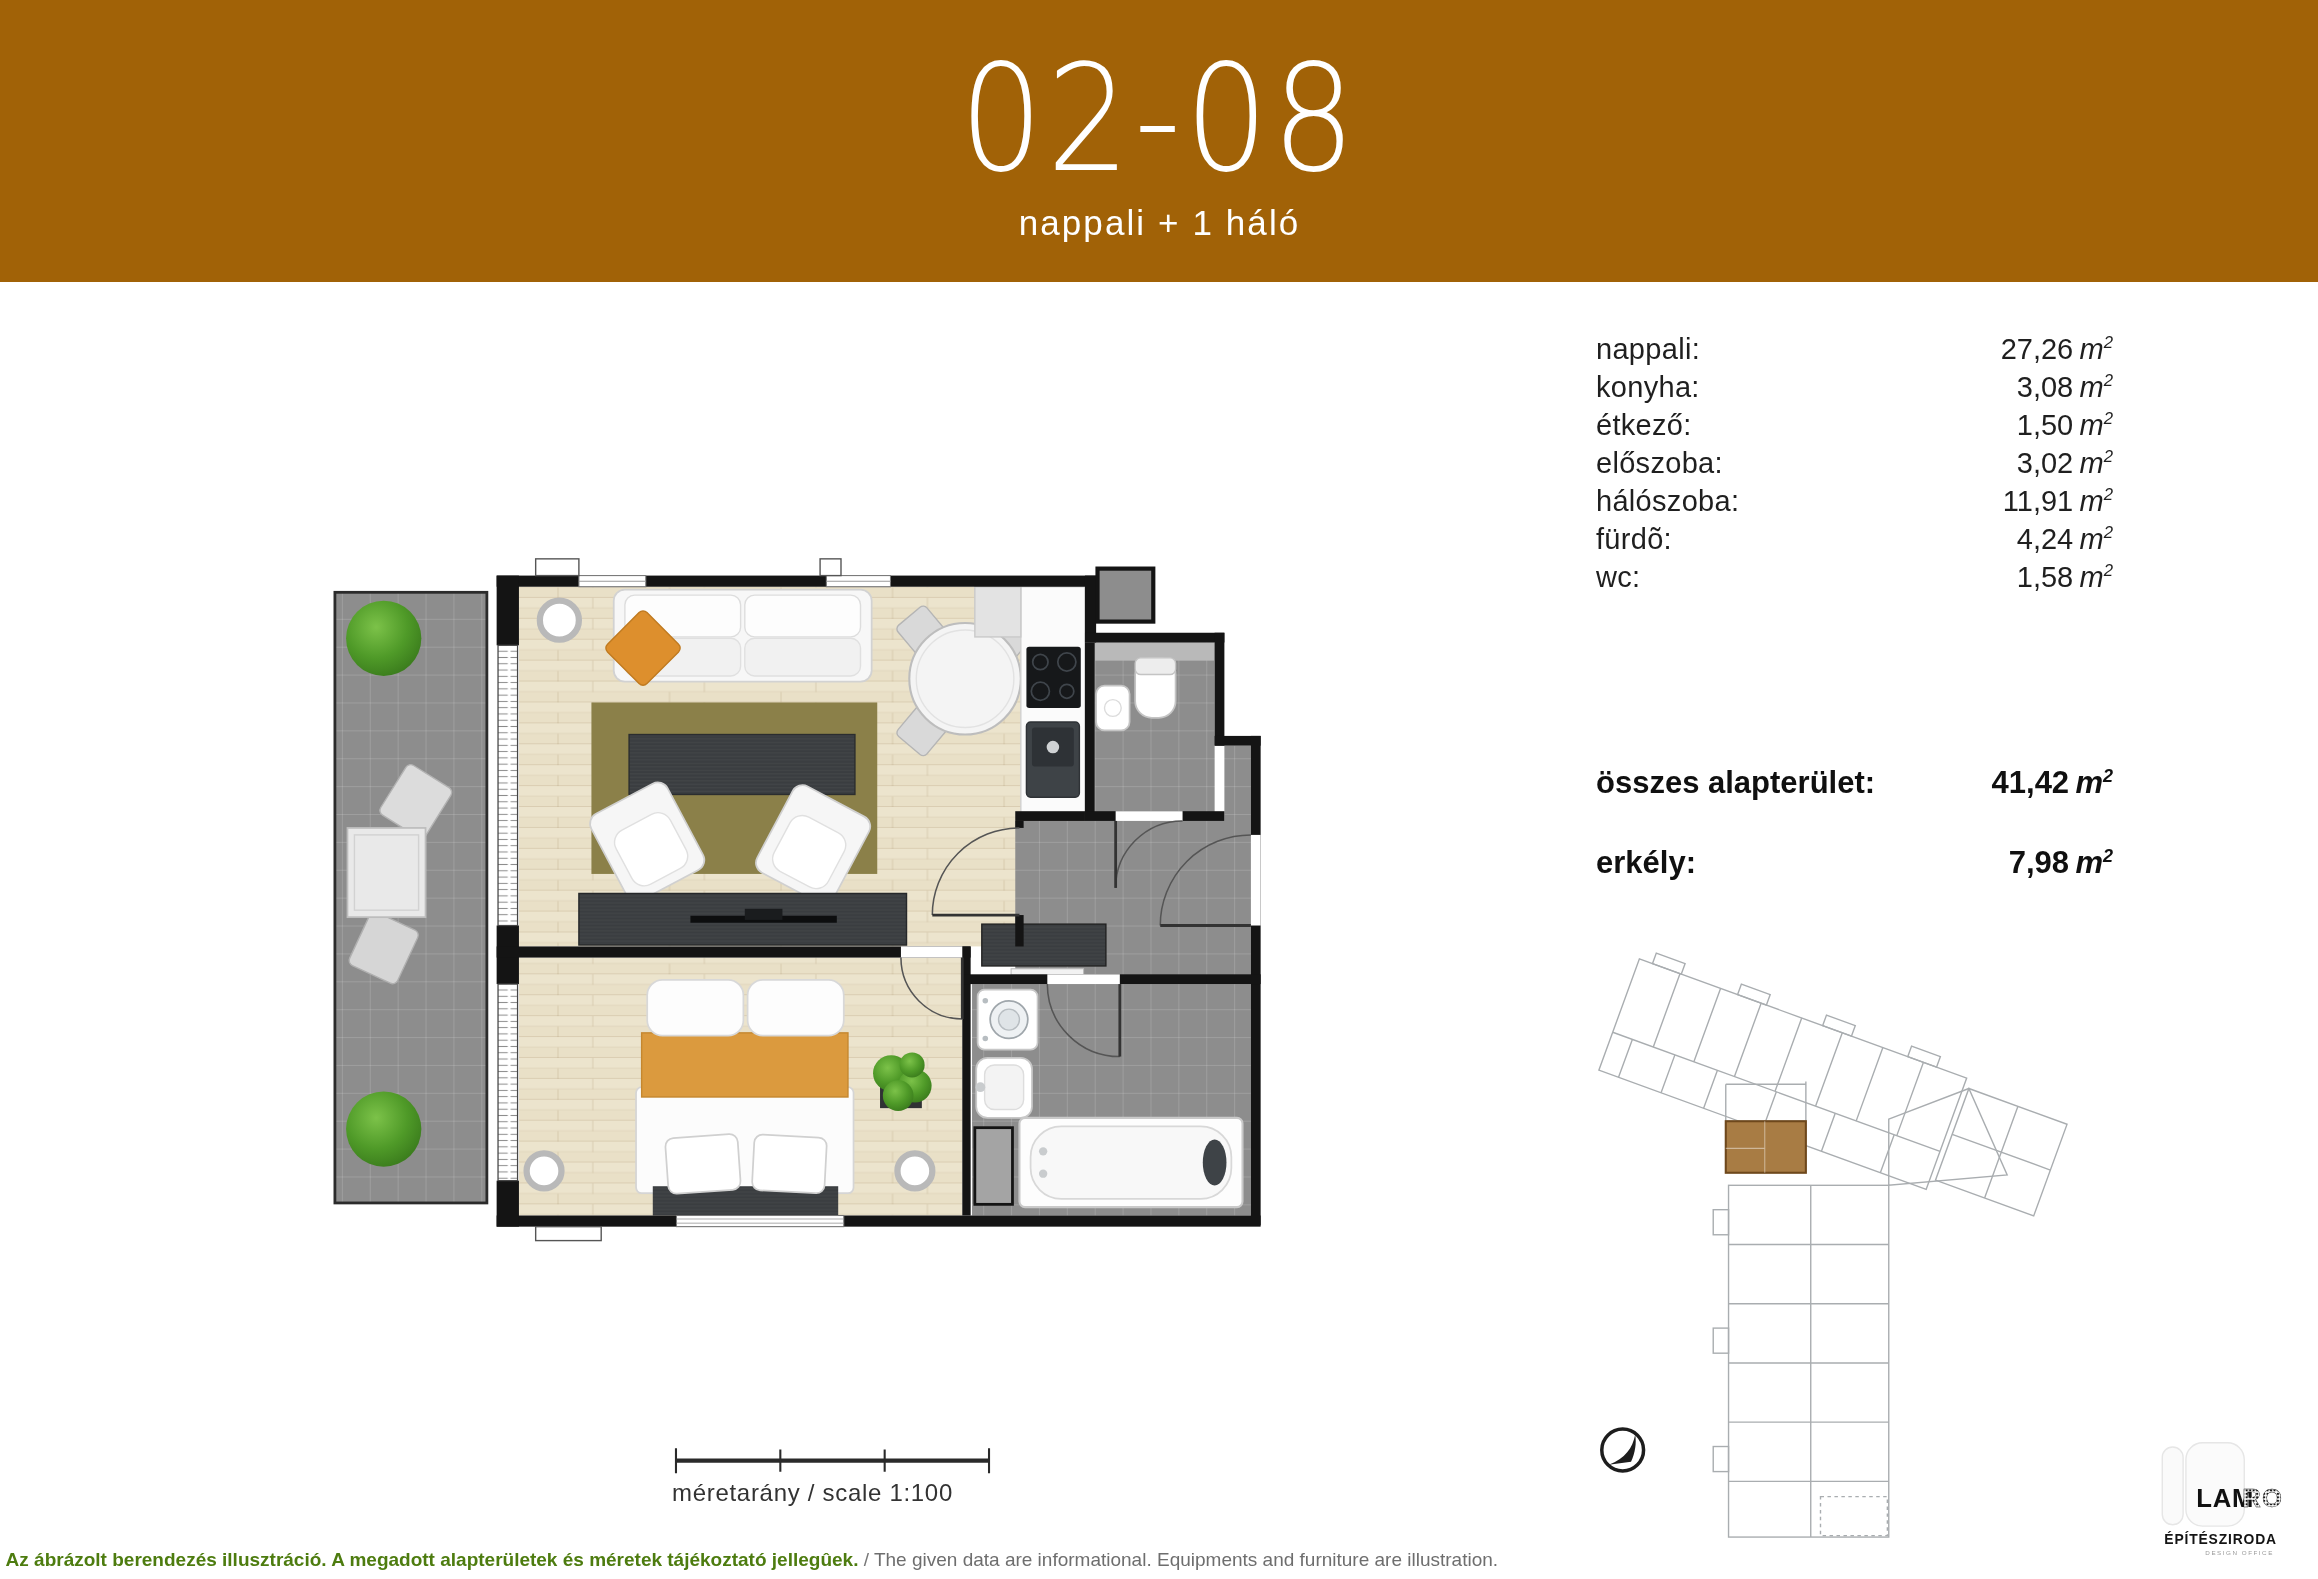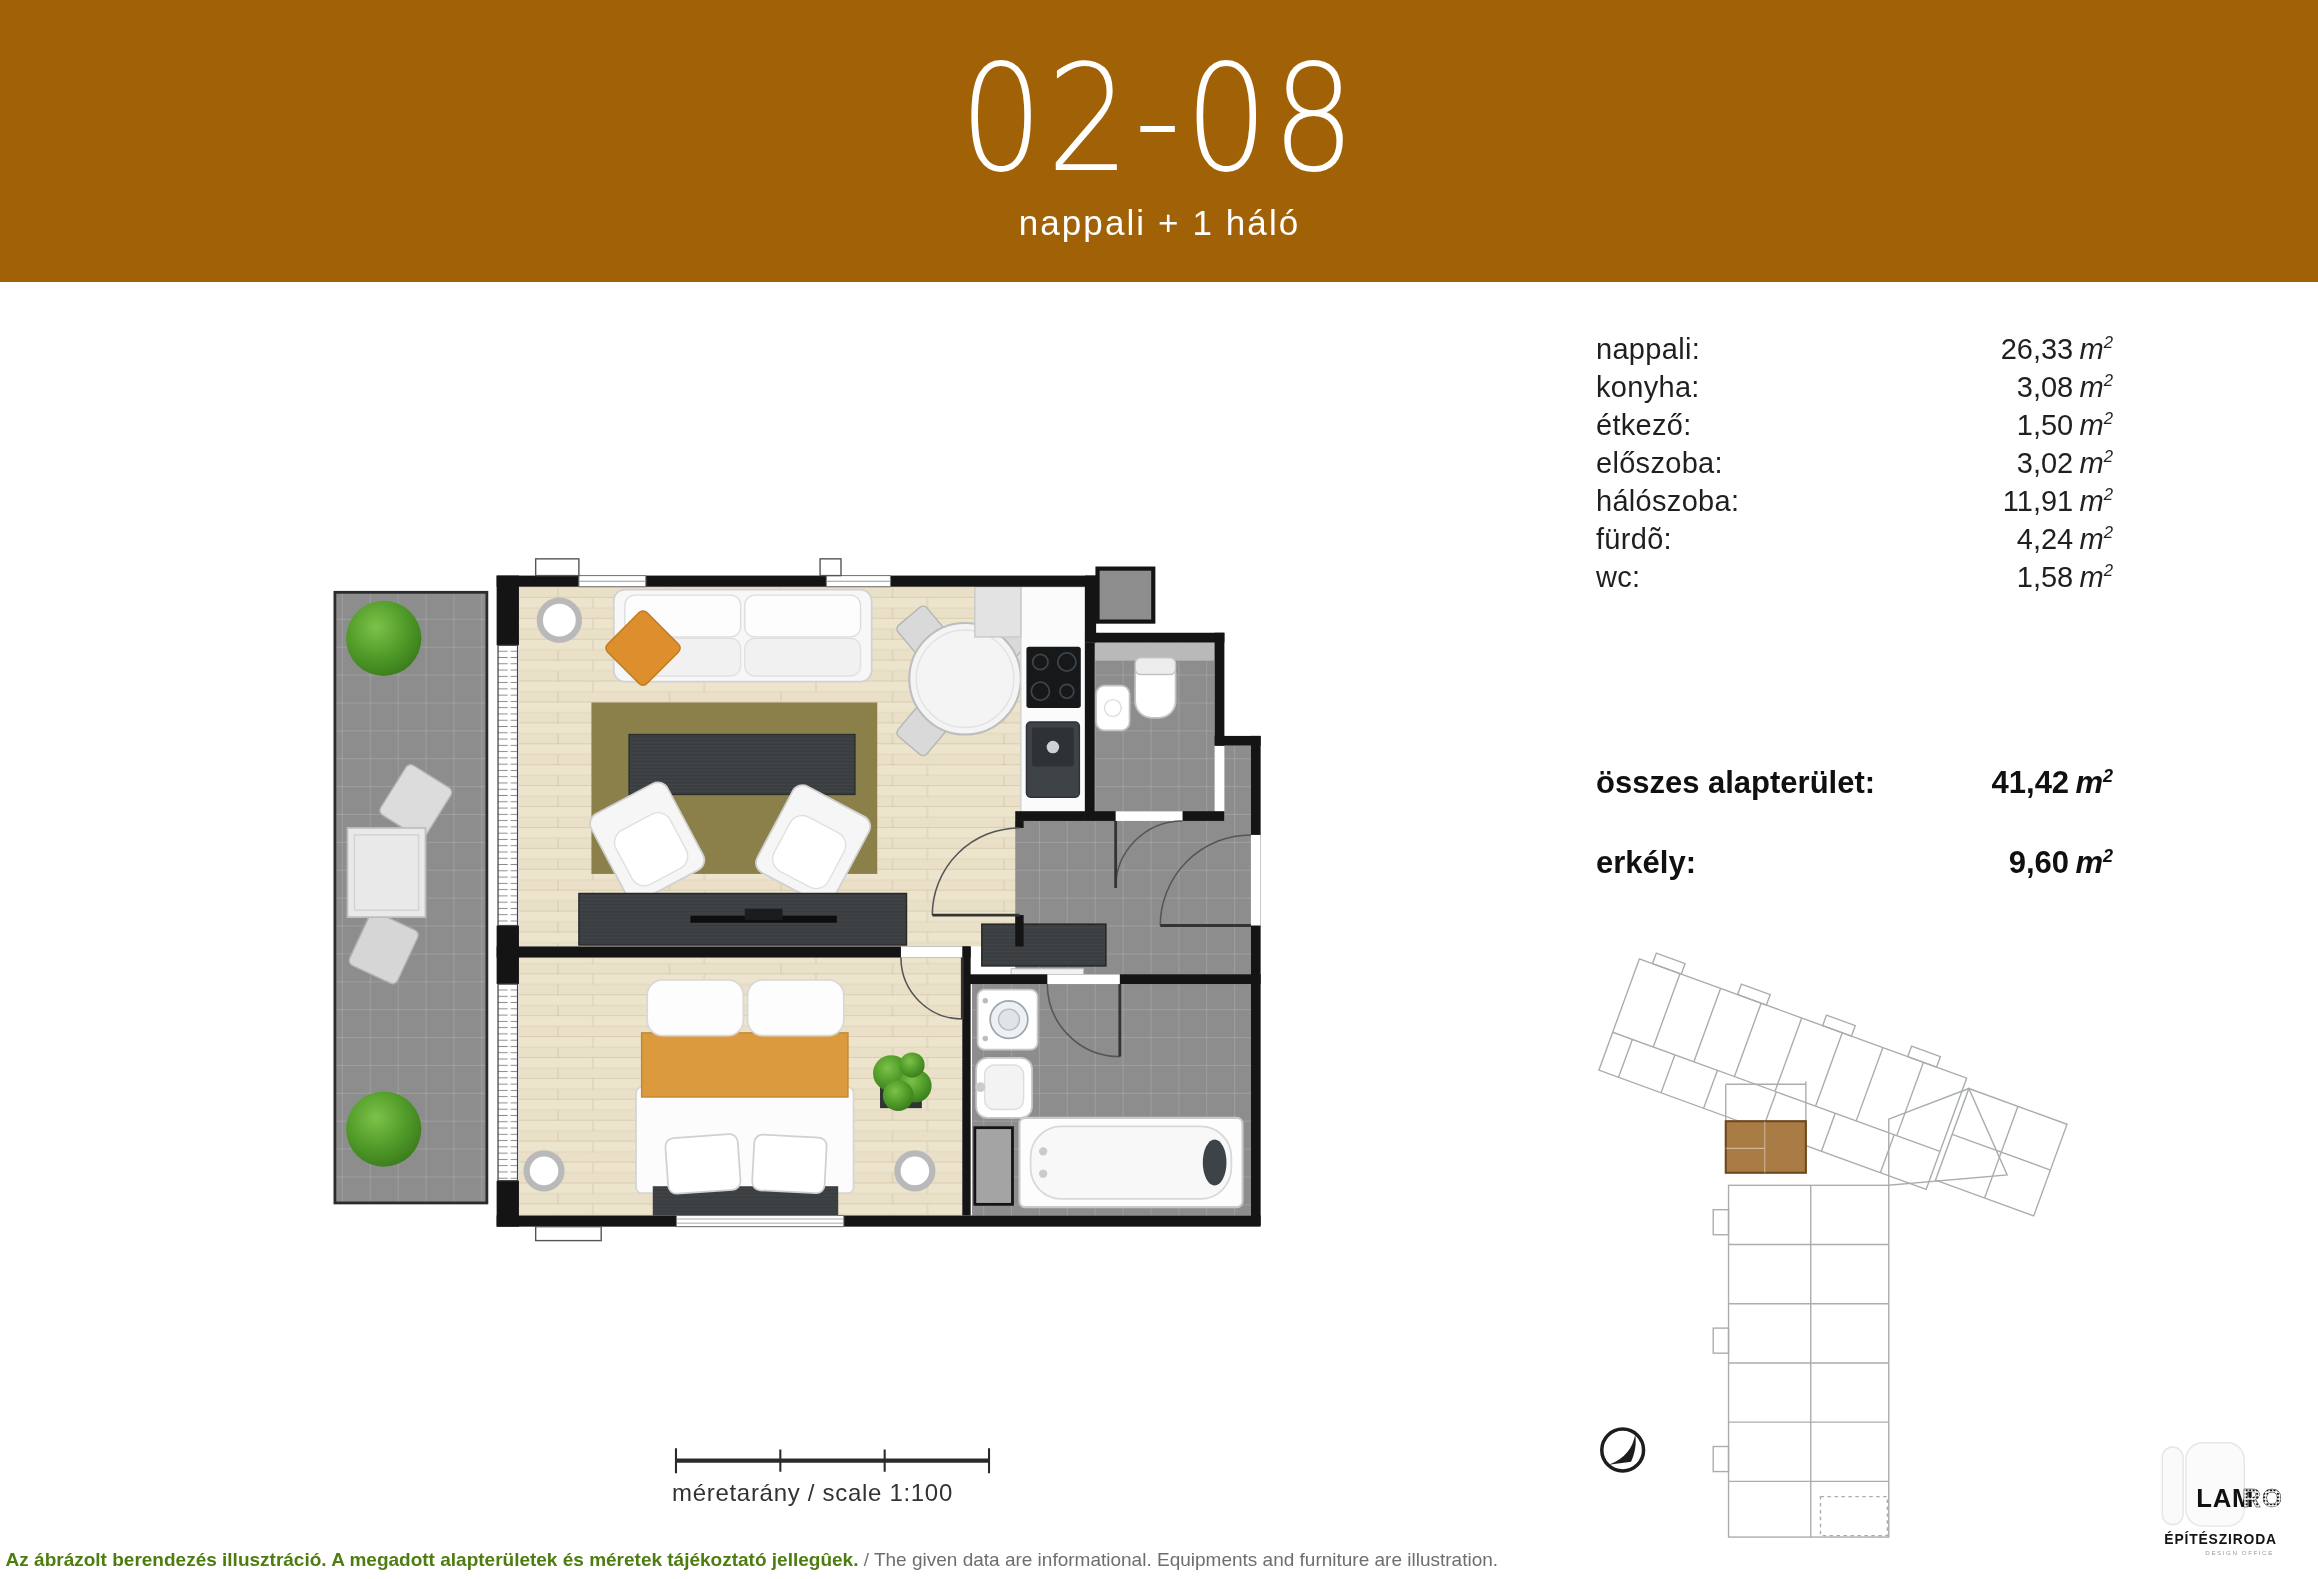--- a/index.html
+++ b/index.html
@@ -51,21 +51,21 @@
 <div class="page">
 
   <div class="banner">
     <div class="num">02-08</div>
     <div class="sub">nappali + 1 háló</div>
   </div>
 
   <div class="areas">
     <div class="arow">
       <span class="lbl">nappali:</span>
-      <span class="val"><span>26,33</span><span class="u"><span>m</span><sup class="exp">2</sup></span></span>
+      <span class="val"><span>27,26</span><span class="u"><span>m</span><sup class="exp">2</sup></span></span>
     </div>
     <div class="arow">
       <span class="lbl">konyha:</span>
       <span class="val"><span>3,08</span><span class="u"><span>m</span><sup class="exp">2</sup></span></span>
     </div>
     <div class="arow">
       <span class="lbl">étkező:</span>
       <span class="val"><span>1,50</span><span class="u"><span>m</span><sup class="exp">2</sup></span></span>
     </div>
     <div class="arow">
@@ -85,21 +85,21 @@
       <span class="val"><span>1,58</span><span class="u"><span>m</span><sup class="exp">2</sup></span></span>
     </div>
   </div>
 
   <div class="totalrow total-main">
     <span>összes alapterület:</span>
     <span><span>41,42</span><span class="u"><span>m</span><sup class="exp">2</sup></span></span>
   </div>
   <div class="totalrow total-balcony">
     <span>erkély:</span>
-    <span><span>9,60</span><span class="u"><span>m</span><sup class="exp">2</sup></span></span>
+    <span><span>7,98</span><span class="u"><span>m</span><sup class="exp">2</sup></span></span>
   </div>
 
   <div class="plan">
   <svg width="955" height="742" viewBox="0 0 1370 1064" xmlns="http://www.w3.org/2000/svg">
     <defs>
       <pattern id="plank" width="160" height="30" patternUnits="userSpaceOnUse">
         <rect width="160" height="30" fill="#e9e0c7"></rect>
         <rect width="160" height="15" fill="#ece4cd"></rect>
         <path d="M0 29.5 H160" stroke="rgba(150,125,86,.32)" stroke-width="1"></path>
         <path d="M0 14.5 H160" stroke="rgba(150,125,86,.18)" stroke-width="1"></path>

